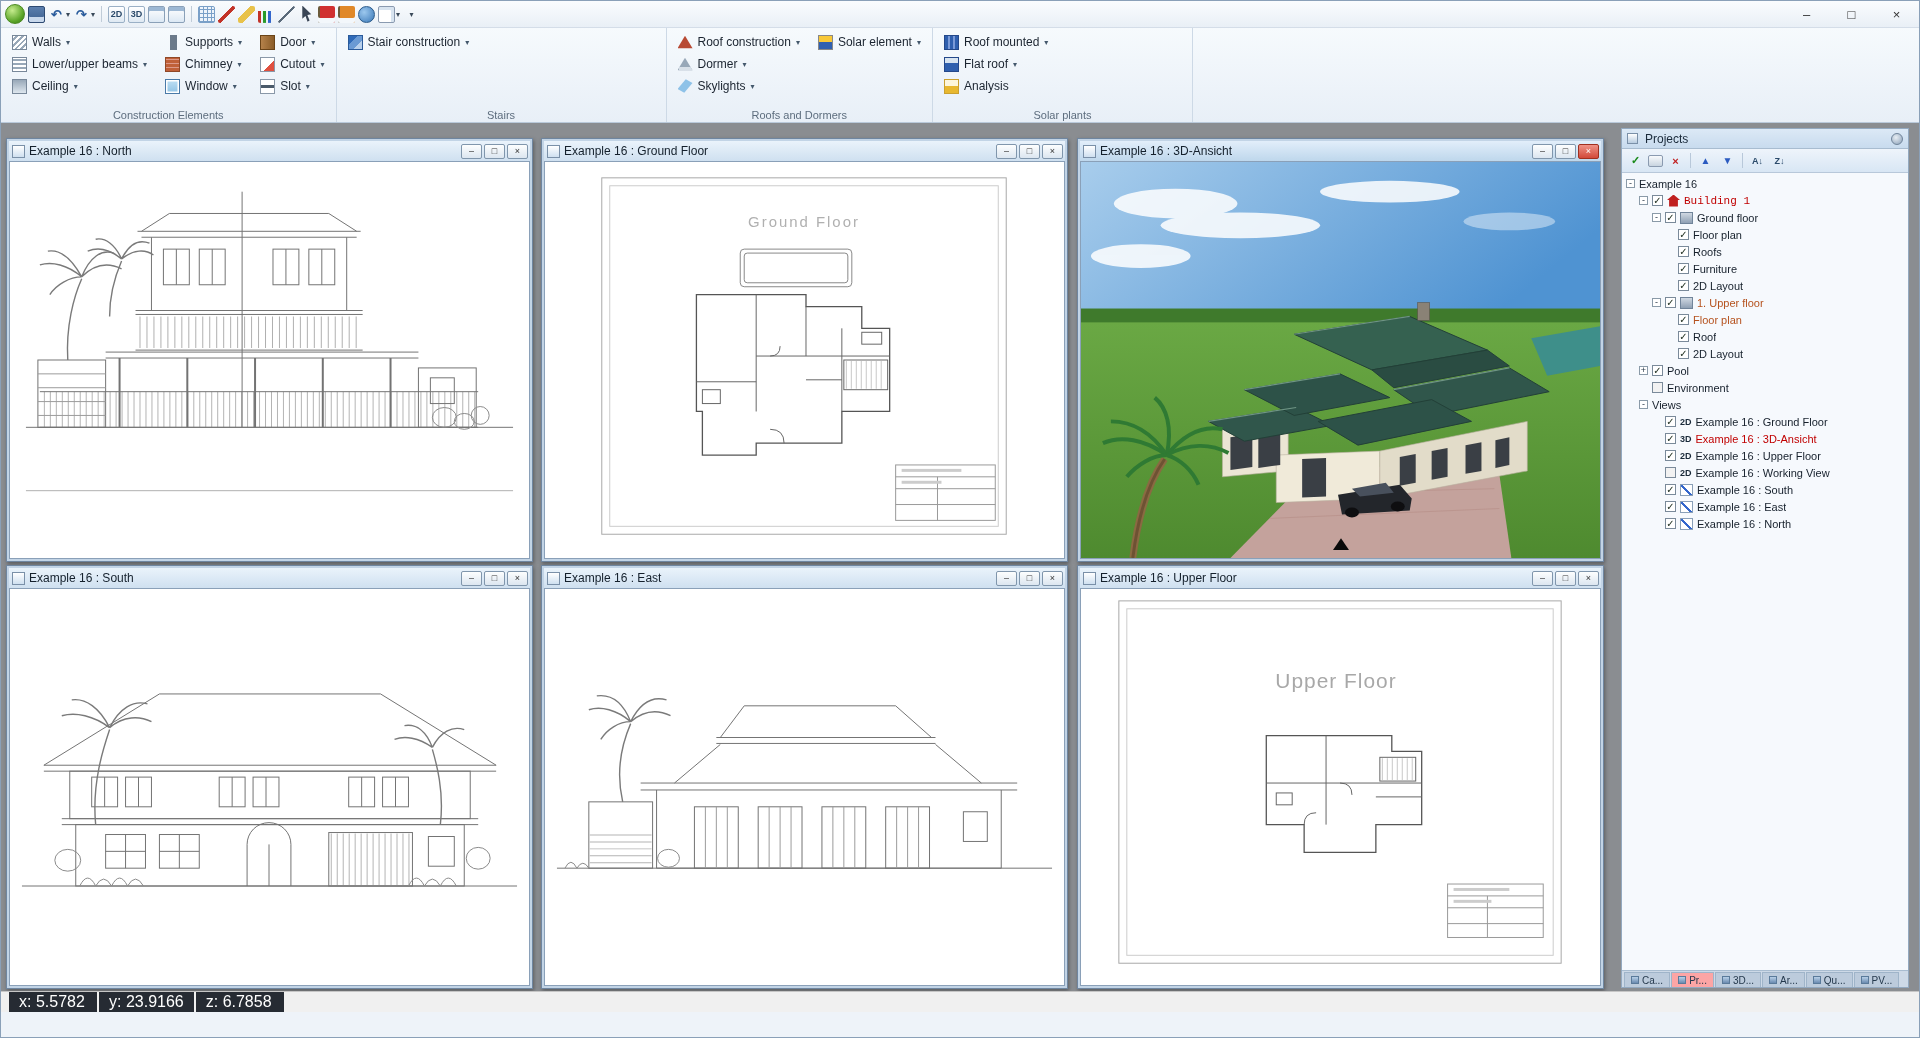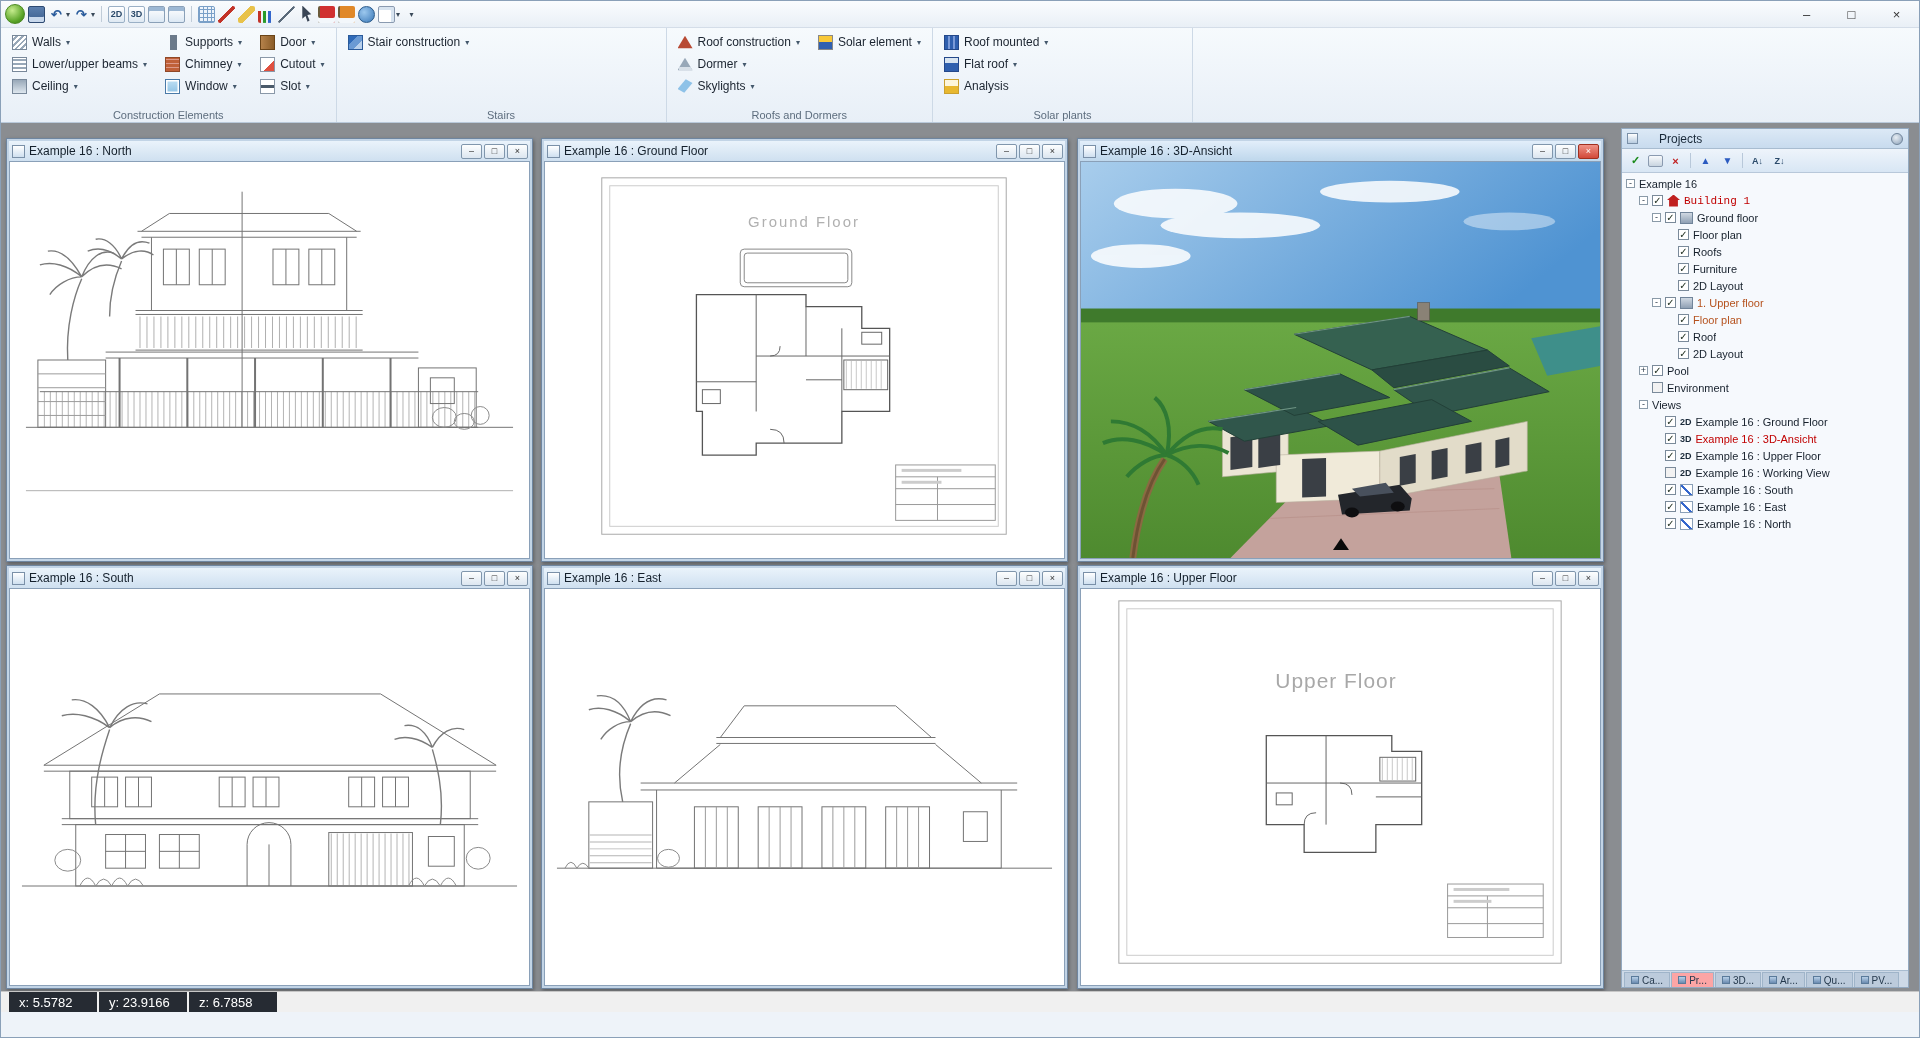--- a/index.html
+++ b/index.html
@@ -82,21 +82,21 @@
   .mbtn{width:21px;height:15px;border:1px solid #8096ac;background:linear-gradient(#fdfefe,#dce6f0);font-size:9px;line-height:12px;text-align:center;color:#333;border-radius:2px;cursor:default}
   .mbtn.close.red{background:linear-gradient(#ef9387,#d2493a);border-color:#a03020;color:#fff}
   .mbody{flex:1;background:#fff;border:1px solid #8aa0b8;overflow:hidden}
   .mbody svg{width:100%;height:100%;display:block}
   svg text{font-family:"Liberation Sans",sans-serif}
   .w-north{left:5px;top:15px}.w-ground{left:540px;top:15px}.w-3d{left:1076px;top:15px}
   .w-south{left:5px;top:442px}.w-east{left:540px;top:442px}.w-upper{left:1076px;top:442px}
 
   
   .projects-panel{position:absolute;left:1620px;top:5px;width:288px;height:860px;background:#eef3fa;border:1px solid #93a9c0;display:flex;flex-direction:column}
-  .phead{height:20px;display:flex;align-items:center;gap:21px;padding:0 5px;background:linear-gradient(#dce9f6,#c8dbee);border-bottom:1px solid #a8bcd0;color:#1a2a3a}
+  .phead{height:20px;display:flex;align-items:center;gap:7px;padding:0 5px;background:linear-gradient(#dce9f6,#c8dbee);border-bottom:1px solid #a8bcd0;color:#1a2a3a}
   .ph-icon{width:11px;height:11px;background:linear-gradient(#fff,#b8cce0);border:1px solid #7a90a8;flex:none}
   .ph-title{flex:1}
   .ph-gear{width:12px;height:12px;border-radius:50%;background:radial-gradient(circle at 40% 35%,#e8eef4,#8aa0b8);border:1px solid #70849a;flex:none}
   .ptoolbar{height:24px;display:flex;align-items:center;gap:3px;padding:0 4px;background:linear-gradient(#eef4fb,#d8e6f4);border-bottom:1px solid #b8c8da}
   .pti{width:19px;height:18px;display:flex;align-items:center;justify-content:center;font-size:11px;border-radius:2px;cursor:default}
   .p-green{color:#1a8a1a;font-weight:bold}
   .p-red{color:#c02020;font-weight:bold}
   .p-blue{color:#2a5ac0;font-size:10px}
   .p-print{background:linear-gradient(#f8fafc,#c8d4e0);border:1px solid #8a9ab0;width:15px;height:12px}
   .p-sort{color:#2a4a6a;font-size:9px;font-weight:bold}
@@ -115,21 +115,21 @@
   .tlab{overflow:hidden;text-overflow:ellipsis}
   .ptabs{height:17px;display:flex;align-items:center;gap:1px;background:#cdd9e7;border-top:1px solid #a8bcd0;padding:1px 2px 0 2px}
   .ptab{display:flex;align-items:center;gap:3px;font-size:10px;color:#24384c;background:#bccbdc;border:1px solid #9fb4c9;border-bottom:none;padding:1px 6px;height:15px;cursor:default}
   .ptab.active{background:#fca5a5}
   .ptab .sq{width:8px;height:8px;background:linear-gradient(#b8d0e8,#6a8ab0);border:1px solid #5a7a9a;flex:none}
 
   
   .statusbar{height:21px;background:#f0f0f0;border-top:1px solid #c6c6c6;display:flex;align-items:center;padding-left:8px}
   .smsg{flex:1;color:#1a1a1a}
   #coords{display:flex;gap:2px;height:100%}
-  .coord{background:#262b33;color:#fff;font-size:13px;display:flex;align-items:center;padding:0 10px;min-width:88px}
+  .coord{background:#262b33;color:#fff;font-size:16px;display:flex;align-items:center;padding:0 10px;min-width:88px}
 </style>
 </head>
 <body>
 
 <div id="app">
 
   <div class="titlebar">
     <div id="qat">
         <span class="qi q-logo"></span>
         <span class="qi q-save"></span>

